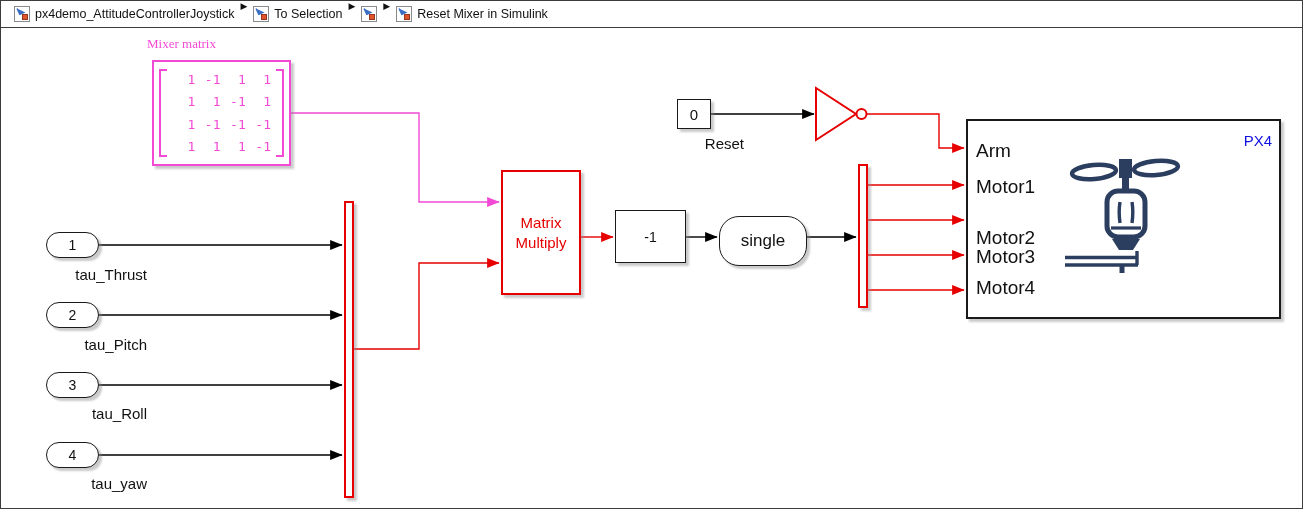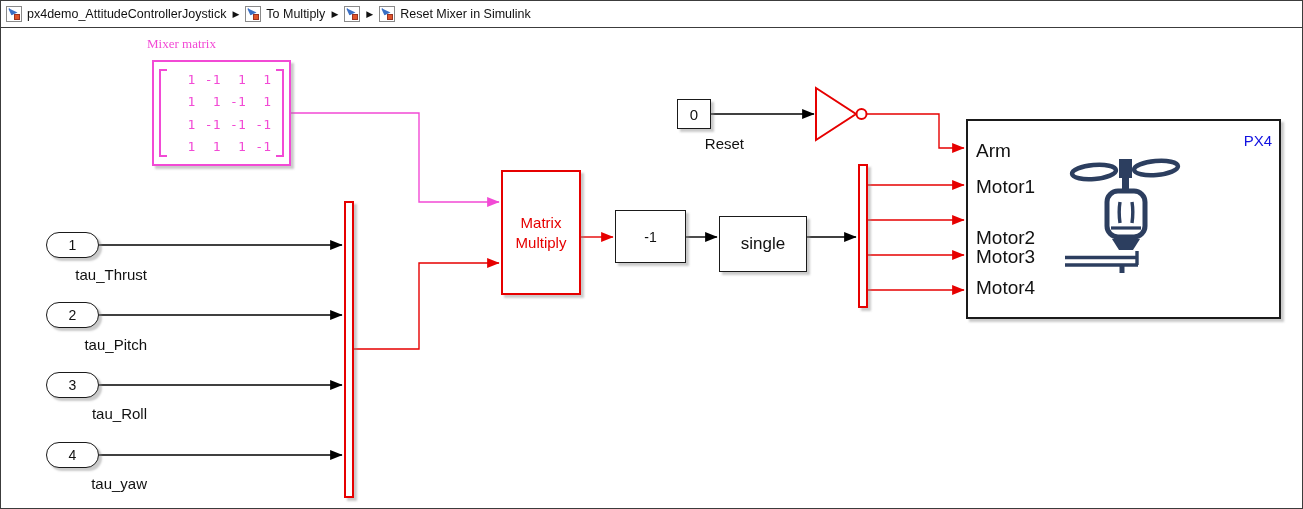--- a/index.html
+++ b/index.html
@@ -8,22 +8,22 @@
     width:1303px;height:509px;
     box-sizing:border-box;
     border:1px solid #3c3c3c;
     background:#fff;
     font-family:"Liberation Sans", sans-serif;
     overflow:hidden;
   }
   
   #breadcrumb{
     position:absolute;left:0;top:0;right:0;height:26px;
-    display:flex;align-items:center;
-    padding-left:5px;
+    display:flex;
+    padding-left:13px;
     border-bottom:1px solid #3c3c3c;
     background:#fff;
     white-space:nowrap;
   }
   .crumb{display:flex;align-items:center;gap:5px;}
   .crumb-label{font-size:12.5px;color:#111;}
   .crumb-sep{font-size:9px;color:#111;margin:0 6px;}
   .crumb-icon{width:16px;height:16px;display:block;}
   
   .blk{position:absolute;box-sizing:border-box;background:#fff;}
@@ -78,21 +78,21 @@
       <span class="crumb-label">px4demo_AttitudeControllerJoystick</span>
     </span>
     <span class="crumb-sep">▶</span>
     <span class="crumb">
       <svg class="crumb-icon" viewBox="0 0 16 16">
         <rect x="0.5" y="0.5" width="15" height="15" fill="#fff" stroke="#8a8a8a"></rect>
         <polygon points="3,2.5 11.5,6.5 6,9" fill="#3a6fc4"></polygon>
         <path d="M3,2.5 L6,9" stroke="#3a6fc4" stroke-width="1.3" fill="none"></path>
         <rect x="8.5" y="8.5" width="5" height="5" fill="#e0542a" stroke="#993322"></rect>
       </svg>
-      <span class="crumb-label">To Multiply</span>
+      <span class="crumb-label">To Selection</span>
     </span>
     <span class="crumb-sep">▶</span>
     <span class="crumb">
       <svg class="crumb-icon" viewBox="0 0 16 16">
         <rect x="0.5" y="0.5" width="15" height="15" fill="#fff" stroke="#8a8a8a"></rect>
         <polygon points="3,2.5 11.5,6.5 6,9" fill="#3a6fc4"></polygon>
         <path d="M3,2.5 L6,9" stroke="#3a6fc4" stroke-width="1.3" fill="none"></path>
         <rect x="8.5" y="8.5" width="5" height="5" fill="#e0542a" stroke="#993322"></rect>
       </svg>
     </span>
@@ -198,21 +198,21 @@
   <div class="blk red-border shadow" style="left:857px;top:163px;width:10px;height:144px;"></div>
 
   <div class="blk red-border shadow center" id="matmul" style="left:500px;top:169px;width:80px;height:125px;">
     <span style="width:66px;">Matrix Multiply</span>
   </div>
 
   <div class="blk black-border shadow center" id="gain-block" style="left:614px;top:209px;width:71px;height:53px;">
     <span>-1</span>
   </div>
 
-  <div class="blk black-border shadow center" id="convert-block" style="left:718px;top:215px;width:88px;height:56px;">
+  <div class="blk black-border shadow center" id="convert-block" style="left:718px;top:215px;width:88px;height:50px;border-radius:20px;">
     <span>single</span>
   </div>
 
   <div class="blk black-border shadow center" id="reset-block" style="left:676px;top:98px;width:34px;height:30px;">
     <span>0</span>
   </div>
   <div class="port-label" style="left:643px;top:134px;width:100px;">Reset</div>
 
   <div class="blk shadow" id="px4-block" style="left:965px;top:118px;width:315px;height:200px;">
     <span id="px4-title">PX4</span>

